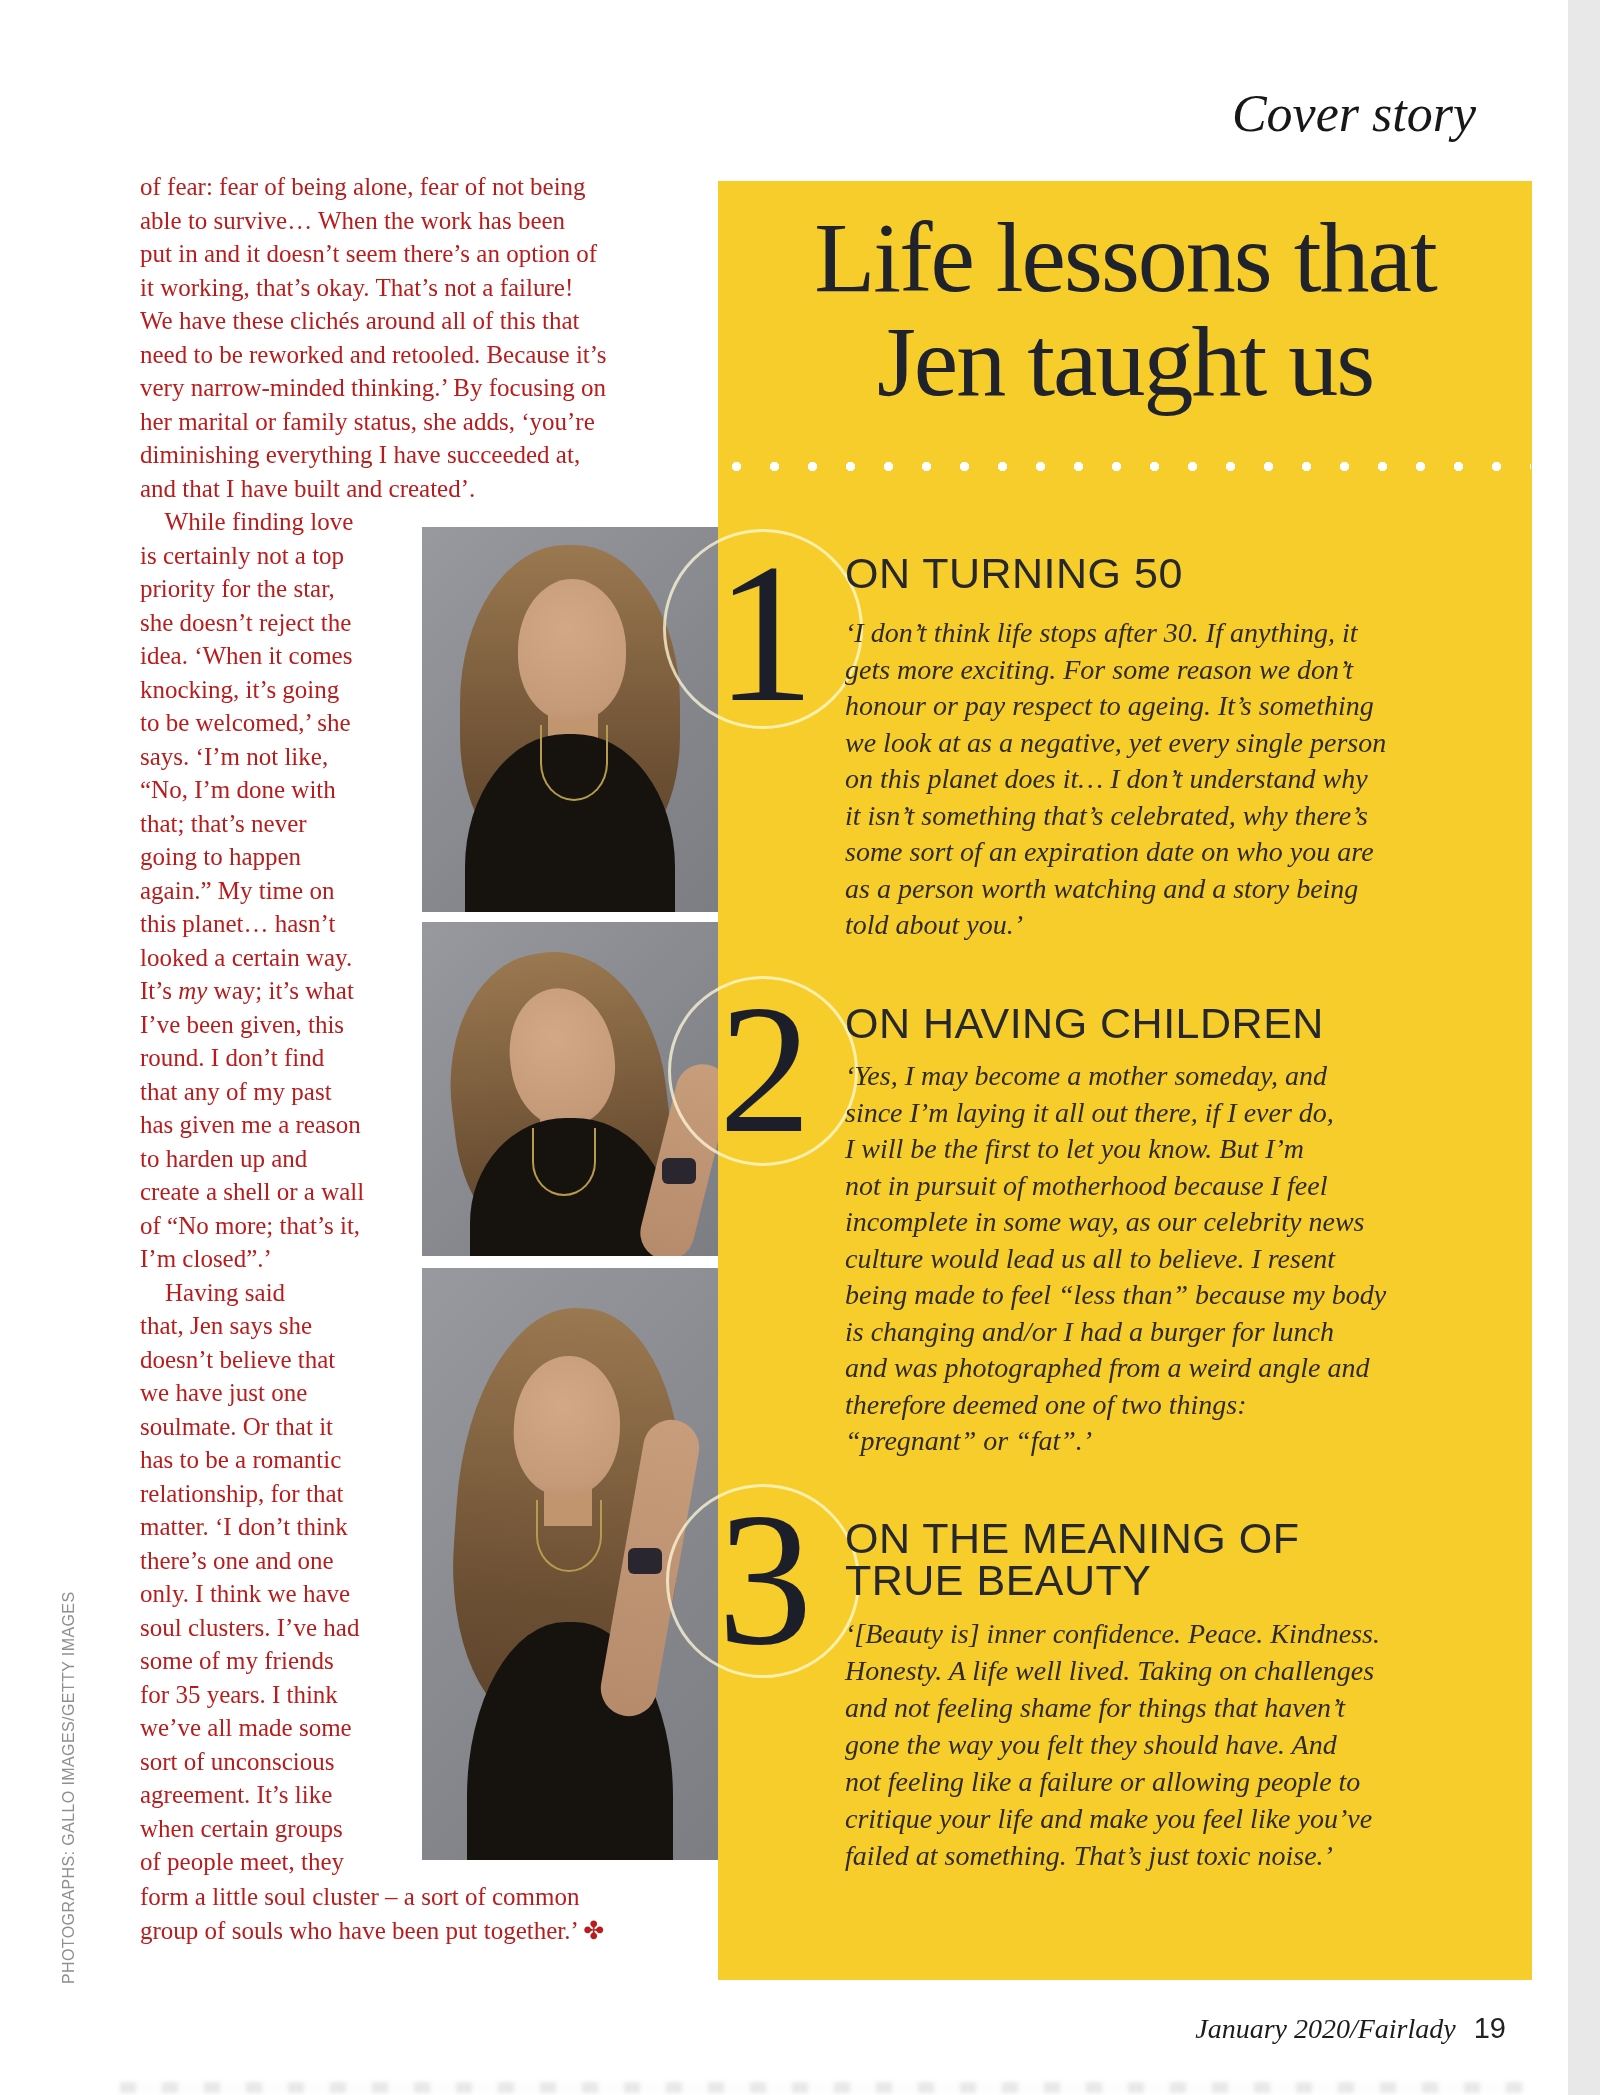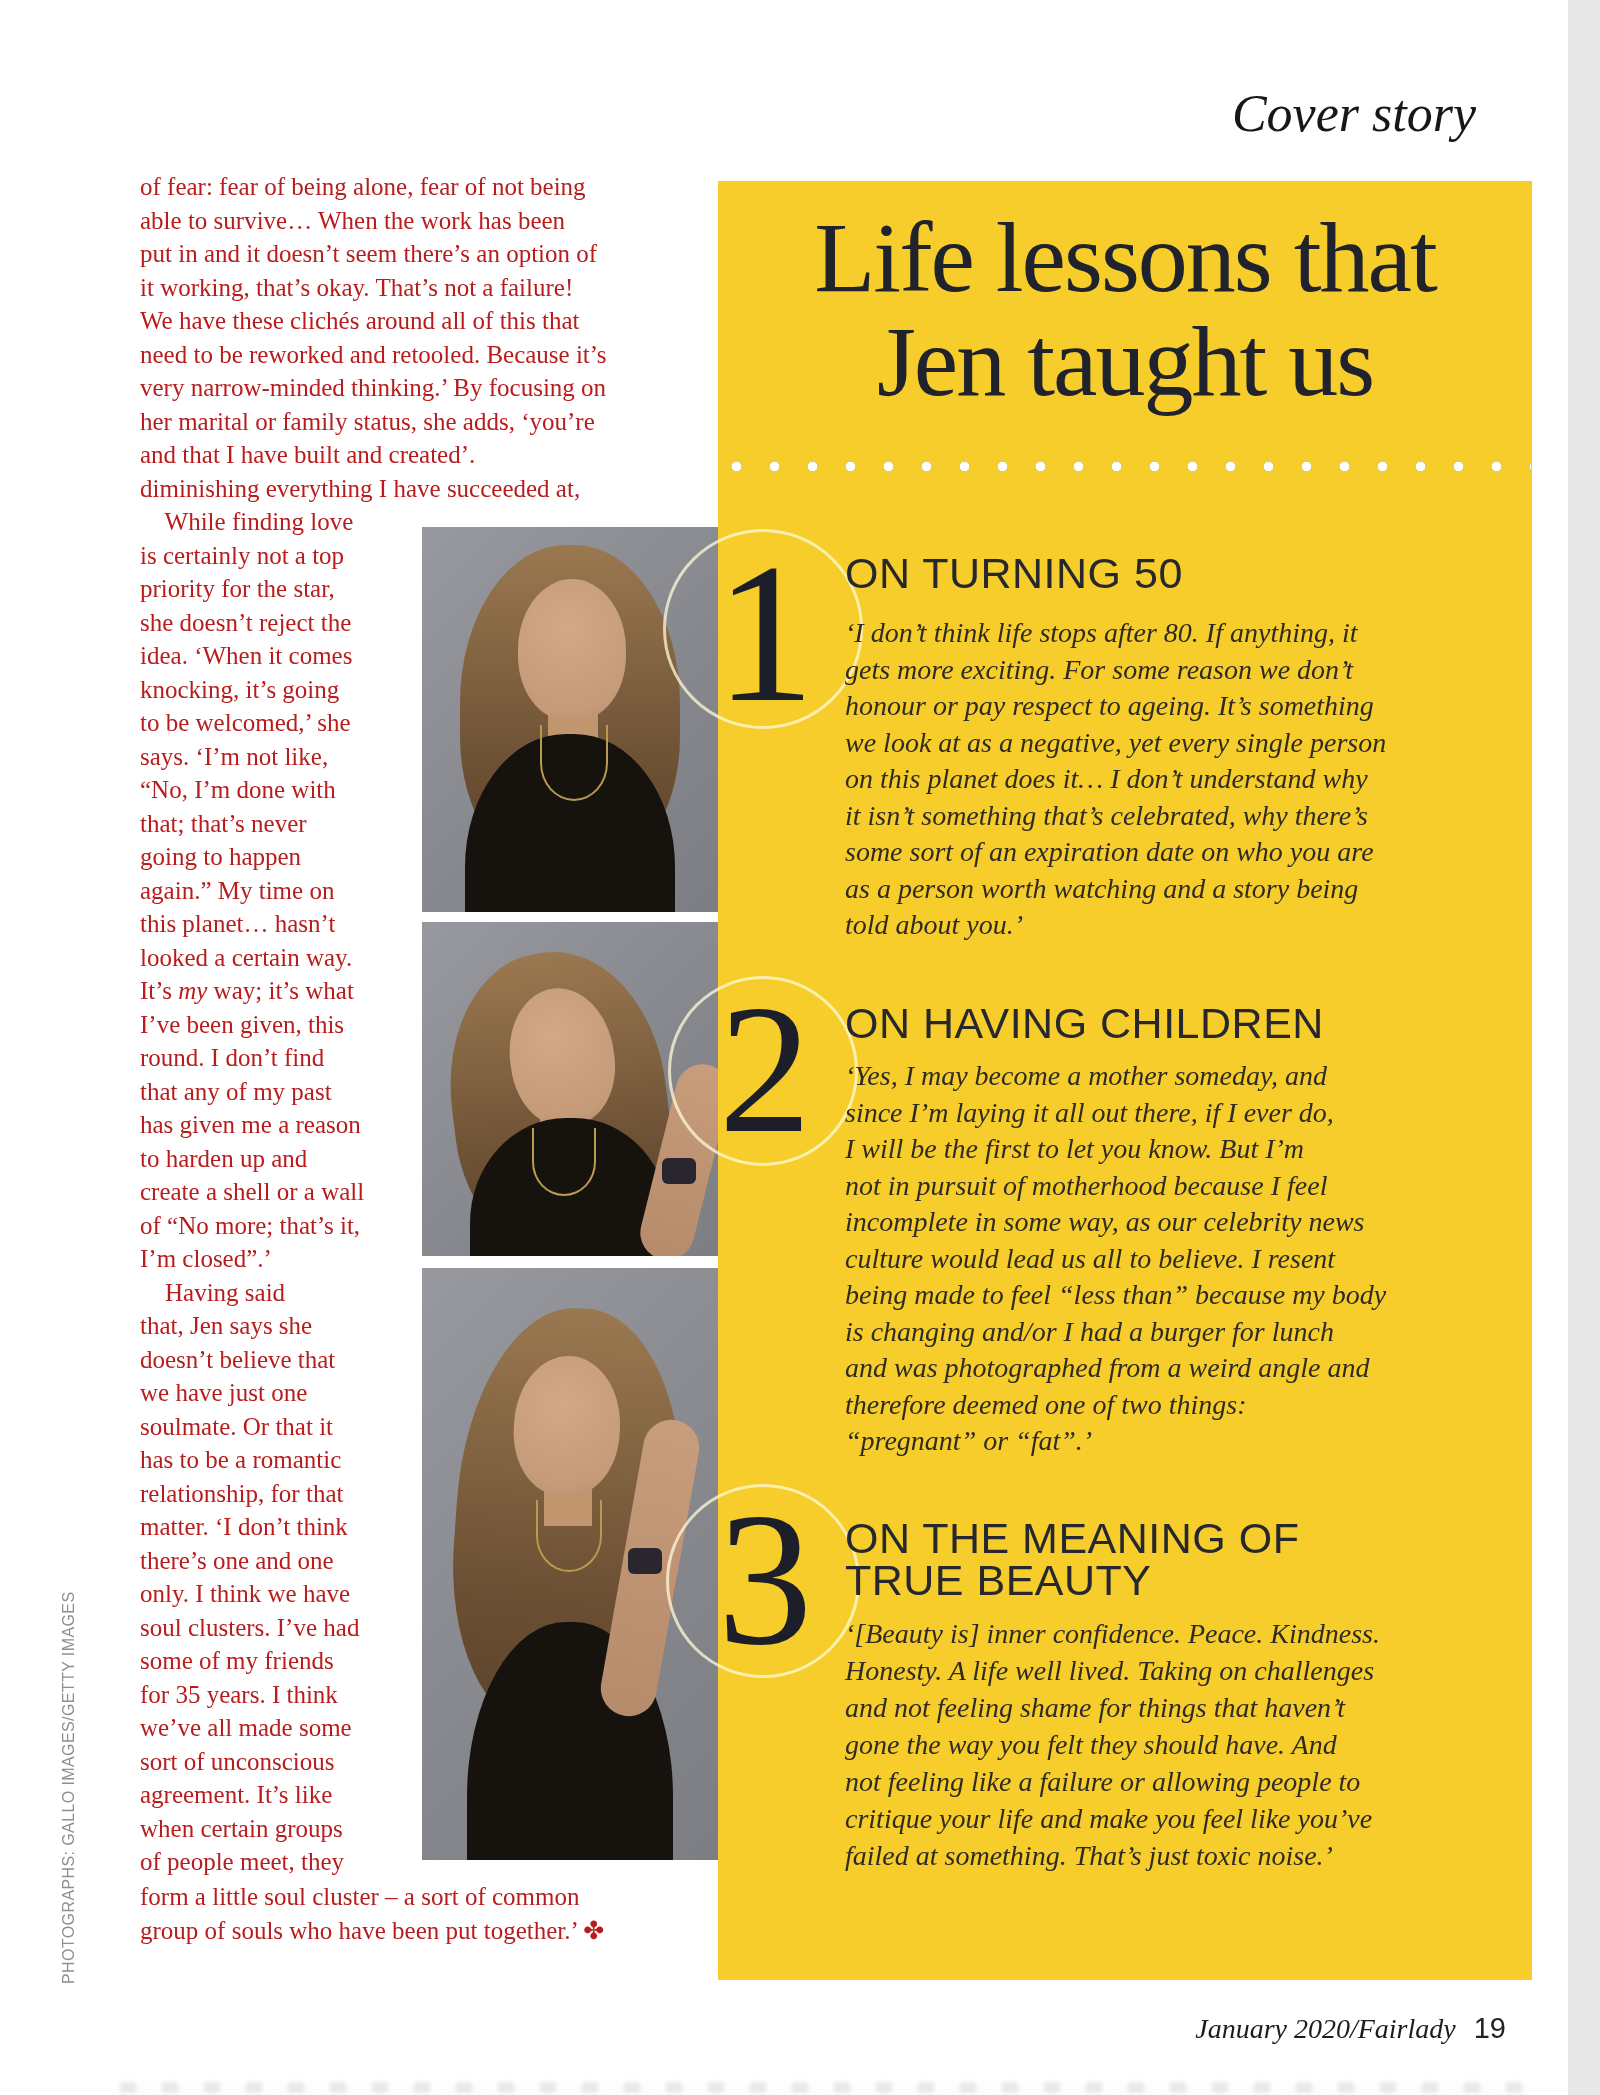--- a/index.html
+++ b/index.html
@@ -106,22 +106,22 @@
 
   <div class="intro">
       <div class="body-line">of fear: fear of being alone, fear of not being</div>
       <div class="body-line">able to survive… When the work has been</div>
       <div class="body-line">put in and it doesn’t seem there’s an option of</div>
       <div class="body-line">it working, that’s okay. That’s not a failure!</div>
       <div class="body-line">We have these clichés around all of this that</div>
       <div class="body-line">need to be reworked and retooled. Because it’s</div>
       <div class="body-line">very narrow-minded thinking.’ By focusing on</div>
       <div class="body-line">her marital or family status, she adds, ‘you’re</div>
+      <div class="body-line">diminishing everything I have succeeded at,</div>
       <div class="body-line">and that I have built and created’.</div>
-      <div class="body-line">diminishing everything I have succeeded at,</div>
     </div>
   <div class="colA">
       <div class="body-line">    While finding love</div>
       <div class="body-line">is certainly not a top</div>
       <div class="body-line">priority for the star,</div>
       <div class="body-line">she doesn’t reject the</div>
       <div class="body-line">idea. ‘When it comes</div>
       <div class="body-line">knocking, it’s going</div>
       <div class="body-line">to be welcomed,’ she</div>
       <div class="body-line">says. ‘I’m not like,</div>
@@ -203,21 +203,21 @@
   <div class="num n1">1</div>
   <div class="num n2">2</div>
   <div class="num n3">3</div>
 
   <div class="shead h1">ON TURNING 50</div>
   <div class="shead h2">ON HAVING CHILDREN</div>
   <div class="shead h3a">ON THE MEANING OF</div>
   <div class="shead h3b">TRUE BEAUTY</div>
 
   <div class="quote q1">
-      <div class="quote-line">‘I don’t think life stops after 80. If anything, it</div>
+      <div class="quote-line">‘I don’t think life stops after 30. If anything, it</div>
       <div class="quote-line">gets more exciting. For some reason we don’t</div>
       <div class="quote-line">honour or pay respect to ageing. It’s something</div>
       <div class="quote-line">we look at as a negative, yet every single person</div>
       <div class="quote-line">on this planet does it… I don’t understand why</div>
       <div class="quote-line">it isn’t something that’s celebrated, why there’s</div>
       <div class="quote-line">some sort of an expiration date on who you are</div>
       <div class="quote-line">as a person worth watching and a story being</div>
       <div class="quote-line">told about you.’</div>
     </div>
   <div class="quote q2">

